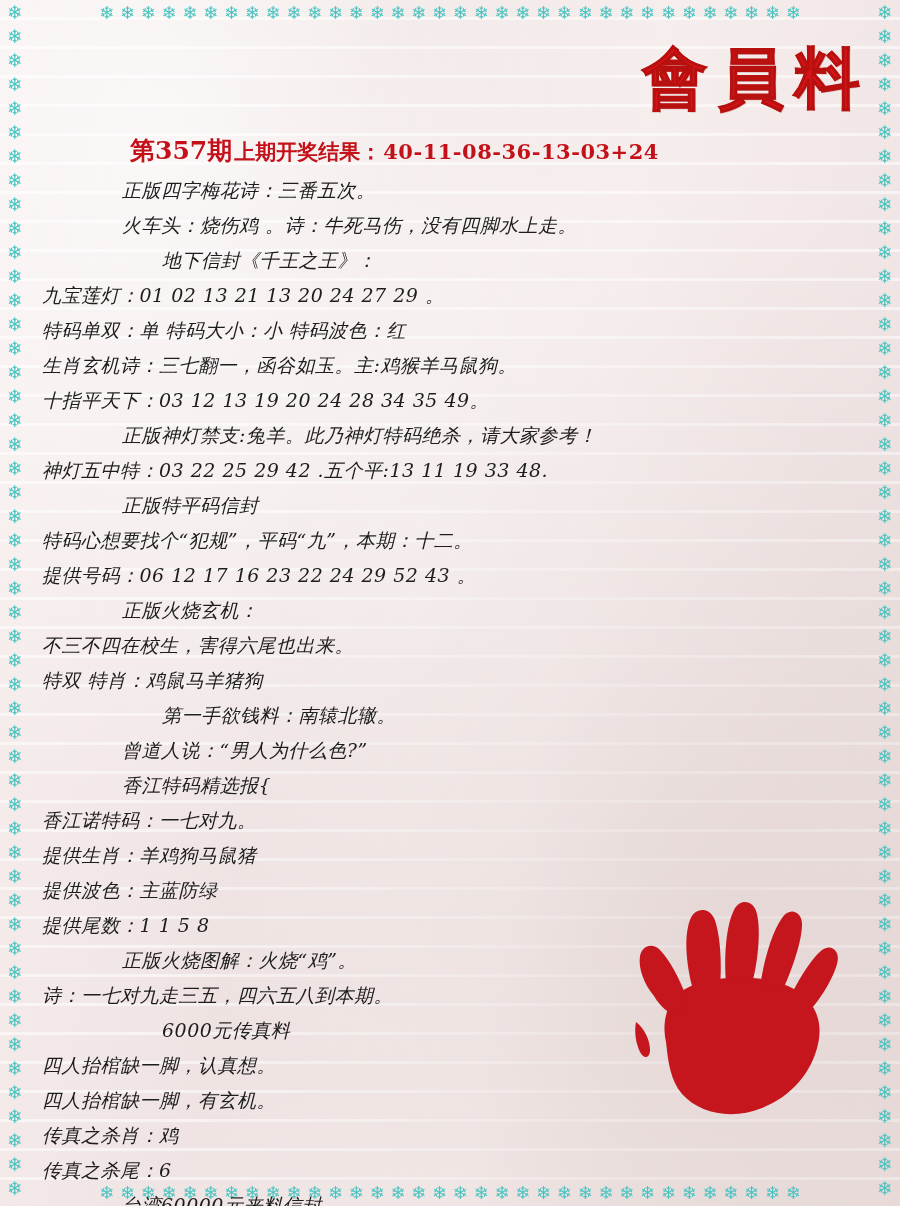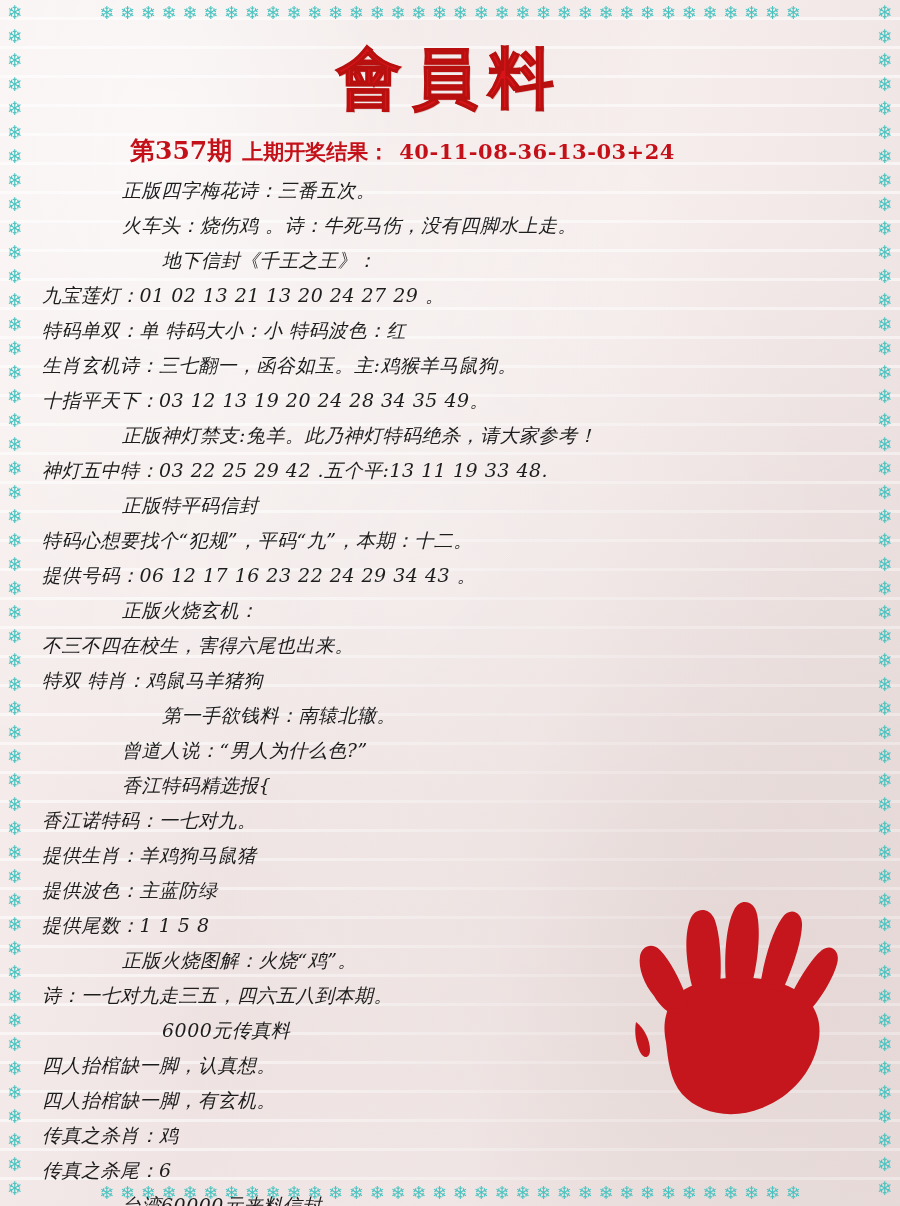--- a/index.html
+++ b/index.html
@@ -60,37 +60,37 @@
 
   .content {
     position: absolute;
     left: 30px;
     top: 26px;
     width: 840px;
     height: 1154px;
   }
 
   .title {
-    text-align: center;
+    text-align: right;
     color: #d8141a;
     font-family: "DejaVu Serif", "Liberation Serif", serif;
     font-weight: bold;
     font-size: 66px;
     letter-spacing: 10px;
     margin-top: 8px;
     text-shadow: 1px 1px 0 rgba(120,0,0,0.25);
     -webkit-text-stroke: 1px #b8100f;
   }
 
   .period-row {
     margin-top: 10px;
     padding-left: 100px;
     display: flex;
     align-items: baseline;
-    gap: 10px;
+    gap: 2px;
     color: #c41018;
     font-weight: bold;
     font-family: "DejaVu Serif", "Liberation Serif", serif;
     text-align: right;
   }
   .period-no { font-size: 25px; }
   .period-label { font-size: 21px; }
   .period-nums { font-size: 21px; letter-spacing: 0.5px; }
 
   .lines {
@@ -146,21 +146,21 @@
         <div class="line indent1">火车头：烧伤鸡 。诗：牛死马伤，没有四脚水上走。</div>
         <div class="line indent2">地下信封《千王之王》：</div>
         <div class="line">九宝莲灯：01 02 13 21 13 20 24 27 29 。</div>
         <div class="line">特码单双：单 特码大小：小 特码波色：红</div>
         <div class="line">生肖玄机诗：三七翻一，函谷如玉。主:鸡猴羊马鼠狗。</div>
         <div class="line">十指平天下：03 12 13 19 20 24 28 34 35 49。</div>
         <div class="line indent1">正版神灯禁支:兔羊。此乃神灯特码绝杀，请大家参考！</div>
         <div class="line">神灯五中特：03 22 25 29 42 .五个平:13 11 19 33 48.</div>
         <div class="line indent1">正版特平码信封</div>
         <div class="line">特码心想要找个“犯规”，平码“九”，本期：十二。</div>
-        <div class="line">提供号码：06 12 17 16 23 22 24 29 34 43 。</div>
+        <div class="line">提供号码：06 12 17 16 23 22 24 29 52 43 。</div>
         <div class="line indent1">正版火烧玄机：</div>
         <div class="line">不三不四在校生，害得六尾也出来。</div>
         <div class="line">特双 特肖：鸡鼠马羊猪狗</div>
         <div class="line indent2">第一手欲钱料：南辕北辙。</div>
         <div class="line indent1">曾道人说：“男人为什么色?”</div>
         <div class="line indent1">香江特码精选报{</div>
         <div class="line">香江诺特码：一七对九。</div>
         <div class="line">提供生肖：羊鸡狗马鼠猪</div>
         <div class="line">提供波色：主蓝防绿</div>
         <div class="line">提供尾数：1 1 5 8</div>

